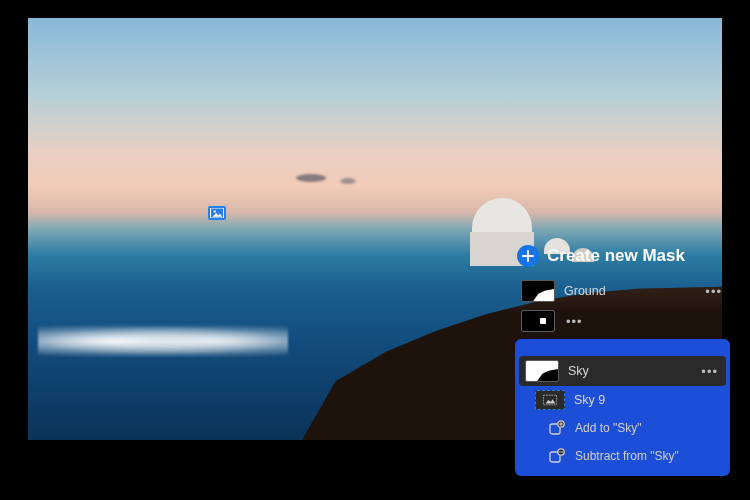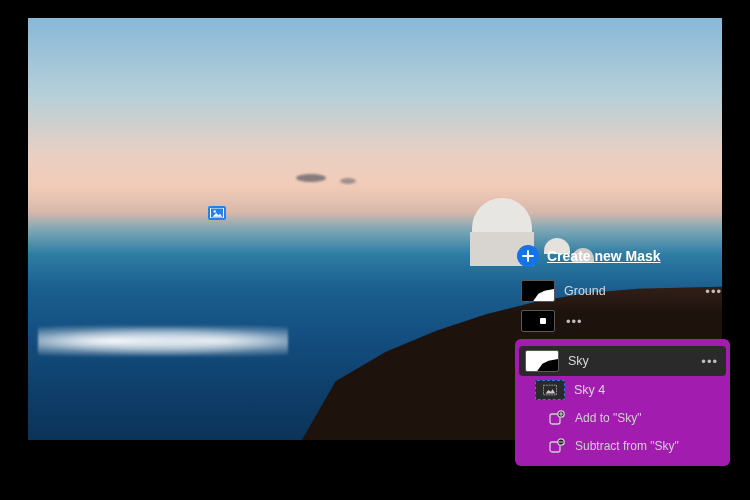--- a/index.html
+++ b/index.html
@@ -153,23 +153,22 @@
     border-radius: 50%;
     background: #1473e6;
     display: flex;
     align-items: center;
     justify-content: center;
     color: #fff;
     cursor: pointer;
   }
   .create-label {
     font-weight: 600;
-    font-size: 14px;
+    font-size: 17px;
     color: #fff;
-    text-decoration: underline;
   }
   .mask-row {
     display: flex;
     align-items: center;
     gap: 9px;
     padding: 4px 6px;
     border-radius: 4px;
     cursor: pointer;
   }
   .mask-row.active {
@@ -220,24 +219,24 @@
     color: #d8d8d8;
   }
   .more-btn {
     color: #bdbdbd;
     letter-spacing: 1px;
     font-size: 13px;
     padding: 0 2px;
     cursor: pointer;
   }
   .sub-group {
-    background: #a21caf;
+    background: #1d4ed8;
     border-radius: 6px;
     margin-top: 3px;
-    padding: 7px 4px 6px 4px;
+    padding: 17px 4px 6px 4px;
   }
   .sub-mask-row {
     display: flex;
     align-items: center;
     gap: 9px;
     padding: 4px 6px 4px 16px;
     cursor: pointer;
   }
   .sub-thumb {
     width: 30px;
@@ -319,21 +318,21 @@
       <span class="more-btn">•••</span>
     </div>
 
     <div class="sub-mask-row">
       <div class="sub-thumb">
         <svg viewBox="0 0 16 12">
           <rect x="0.5" y="0.5" width="15" height="11" fill="none" stroke="#aaa" stroke-dasharray="2 1"></rect>
           <polygon points="3,10 6,6 9,8 11,5 14,10" fill="#ccc"></polygon>
         </svg>
       </div>
-      <span class="mask-label">Sky 4</span>
+      <span class="mask-label">Sky 9</span>
     </div>
 
     <div class="action-row">
       <span class="action-icon">
         <svg width="16" height="16" viewBox="0 0 16 16">
           <rect x="1" y="4" width="10" height="10" rx="2" fill="none" stroke="#d0d0d0" stroke-width="1.3"></rect>
           <circle cx="12" cy="4" r="3.2" fill="#1e1e1e" stroke="#d0d0d0" stroke-width="1.3"></circle>
           <path d="M12 2.4v3.2M10.4 4h3.2" stroke="#d0d0d0" stroke-width="1.2" stroke-linecap="round"></path>
         </svg>
       </span>

